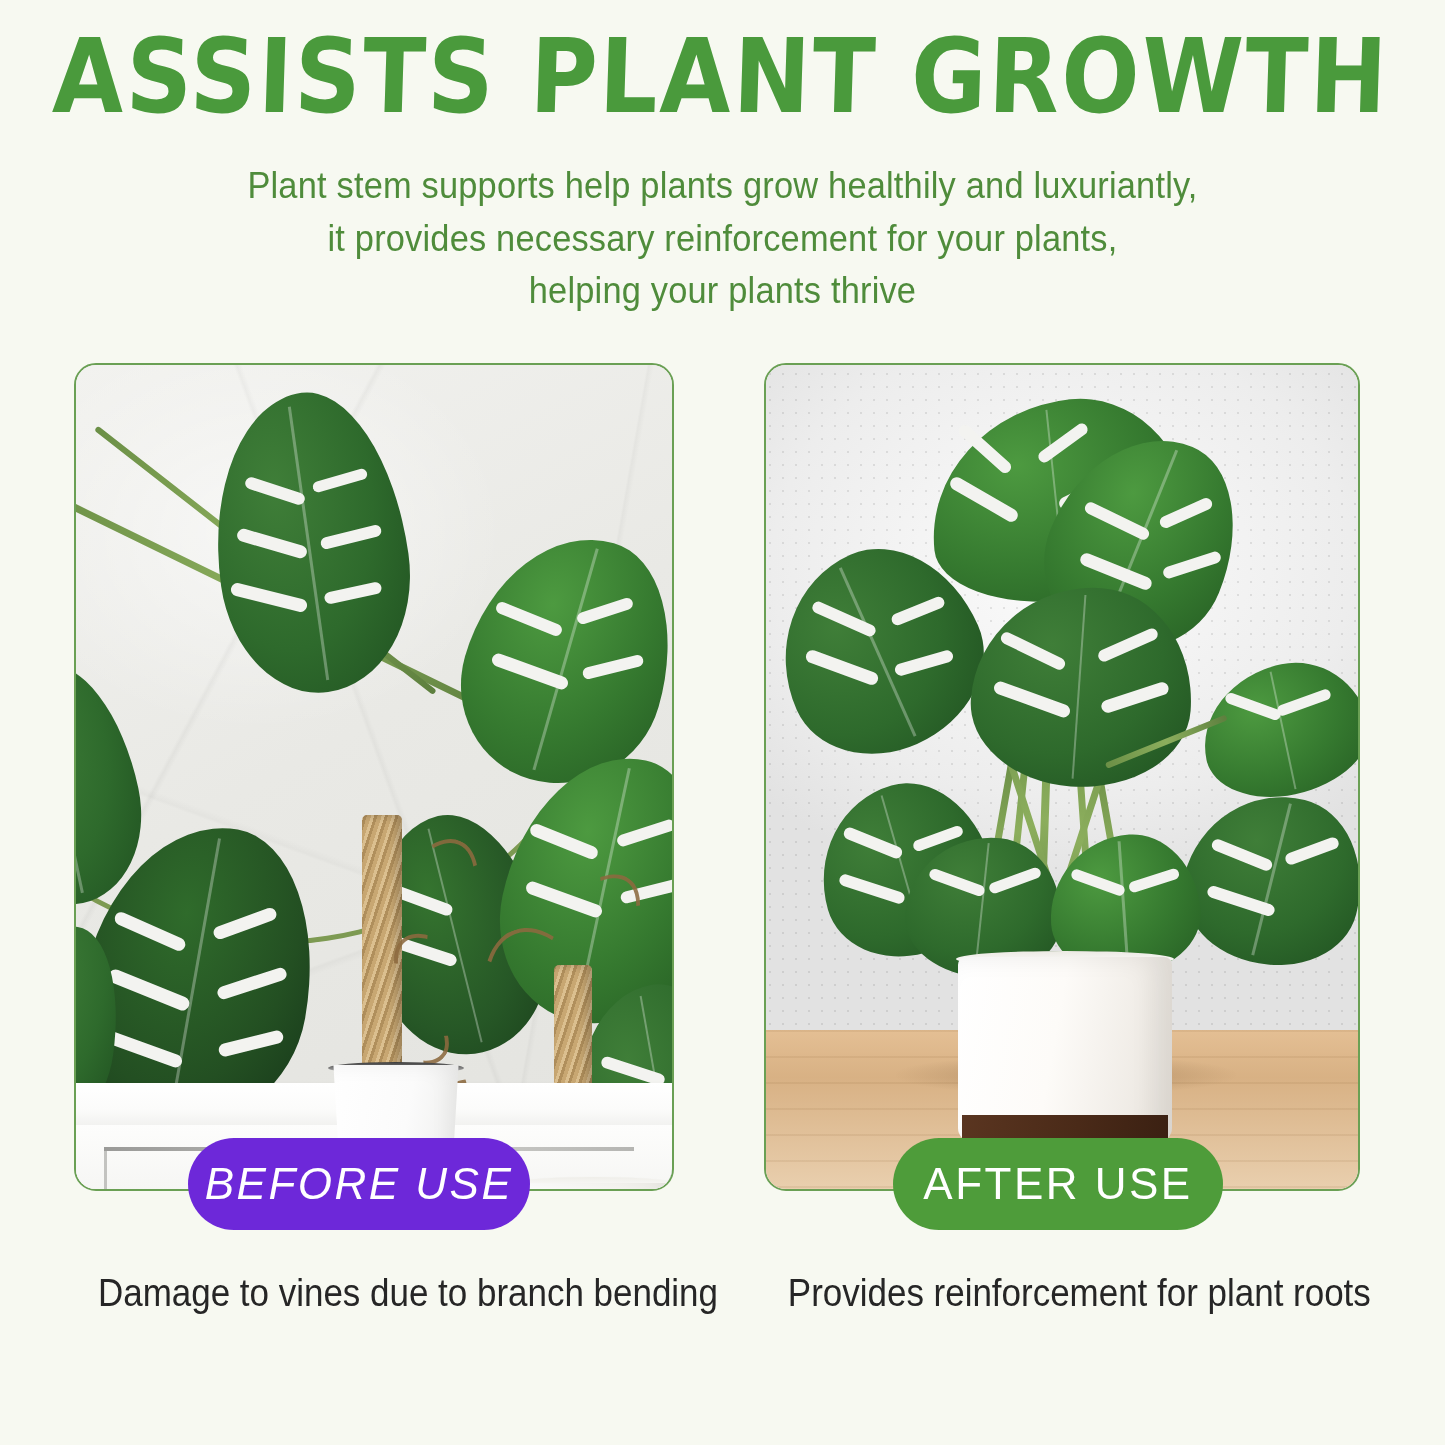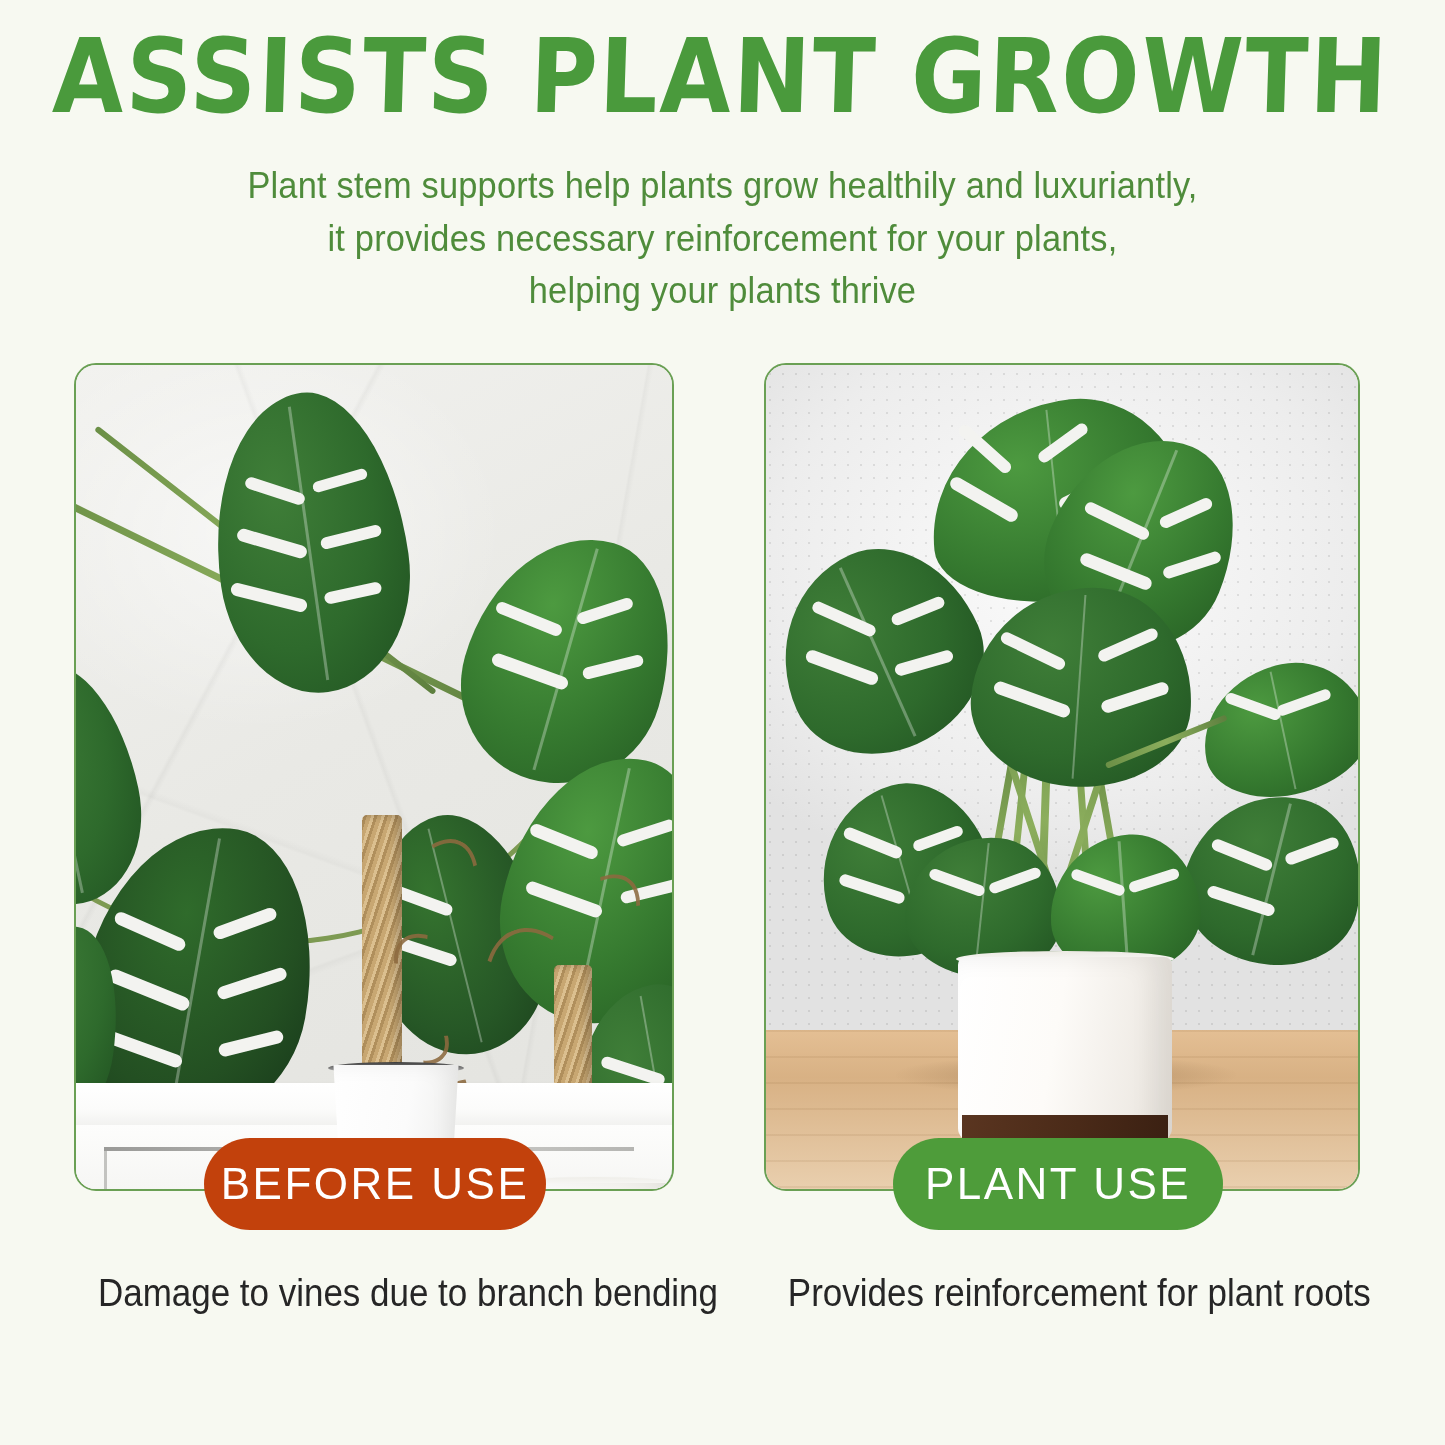--- a/index.html
+++ b/index.html
@@ -268,21 +268,21 @@
     display: flex;
     align-items: center;
     justify-content: center;
     color: #ffffff;
     font-family: "Liberation Sans", sans-serif;
     font-size: 44px;
     letter-spacing: 2.5px;
     font-weight: 400;
     z-index: 5;
   }
-  .badge-before { left: 204px; width: 342px; top: 1138px; background: #c2410c; }
+  .badge-before { left: 188px; width: 342px; top: 1138px; background: #6d28d9; font-style: italic; }
   .badge-after  { left: 893px; width: 330px; top: 1138px; background: #4e9c3a; }
 
   
   .caption {
     position: absolute;
     top: 1272px;
     color: #262626;
     font-family: "Liberation Sans", sans-serif;
     font-size: 38px;
     text-align: center;
@@ -438,17 +438,17 @@
 
     <div class="pot-soil"></div>
     <div class="pot-modern-rim"></div>
     <div class="pot-modern"></div>
     <div class="pot-modern-base"></div>
   </div>
 </div>
 
 <div class="badge badge-before">BEFORE USE</div>
 
-<div class="badge badge-after">PLANT USE</div>
+<div class="badge badge-after">AFTER USE</div>
 
 <div class="caption caption-left">Damage to vines due to branch bending</div>
 
 <div class="caption caption-right">Provides reinforcement for plant roots</div>
 
 </body></html>

